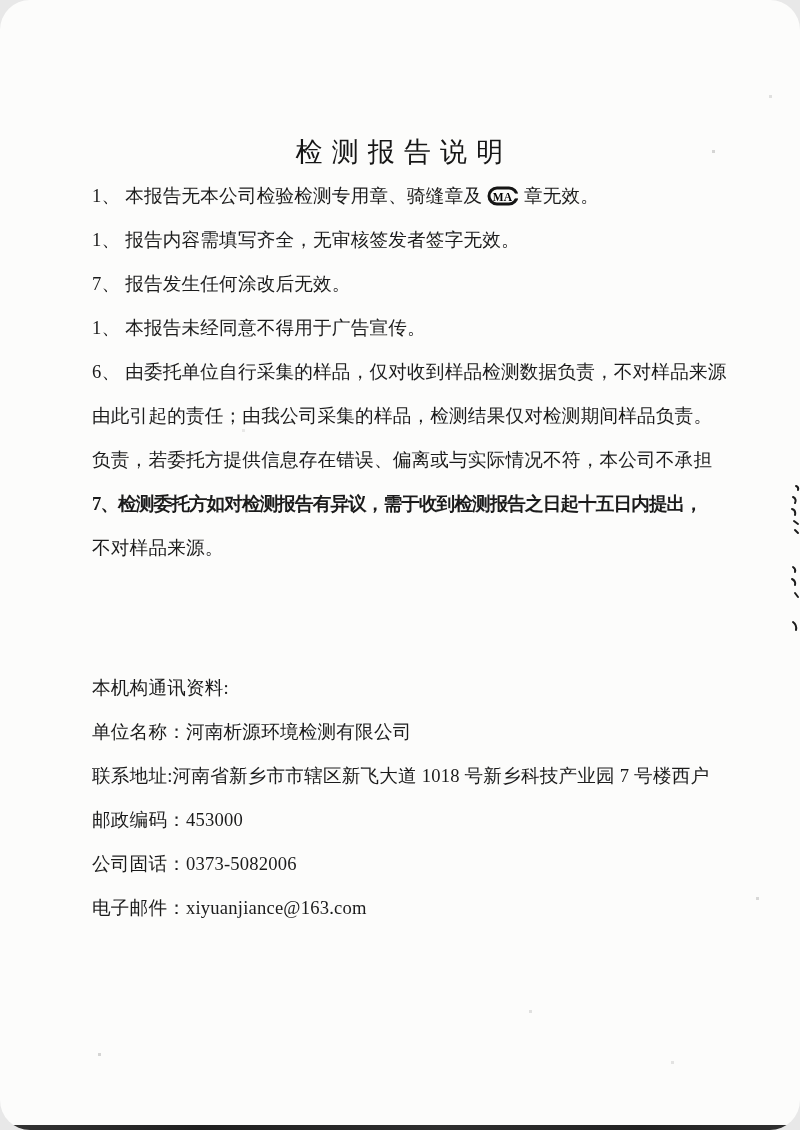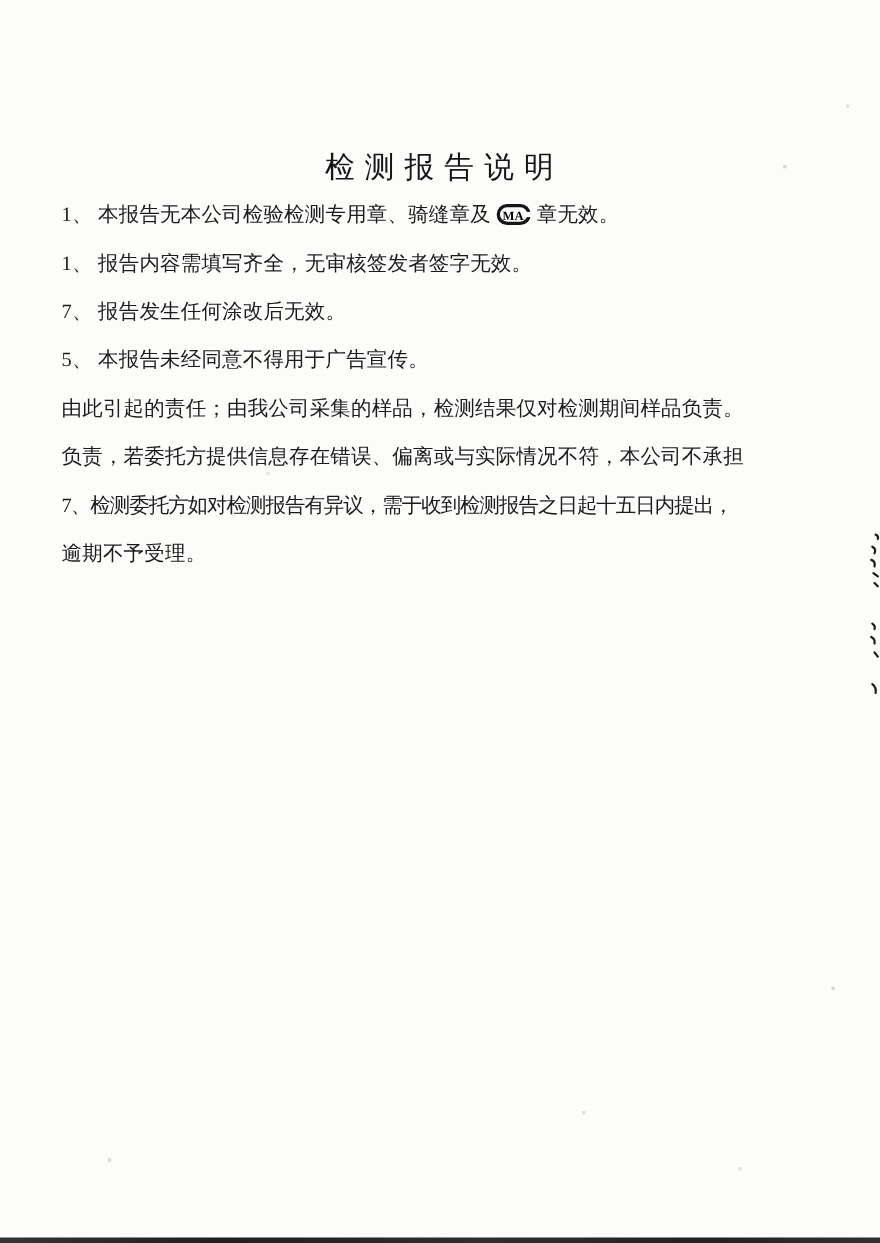--- a/index.html
+++ b/index.html
@@ -5,46 +5,47 @@
   html,body{margin:0;padding:0;background:#e8e8e8;}
   .page{
     position:relative;
     width:800px;height:1130px;
     background:#fcfcfb;
     overflow:hidden;
     font-family:"Liberation Serif","DejaVu Serif",serif;
     color:#1b1b1b;
     box-sizing:border-box;
     padding-top:136px;
+    border-radius:30px;
   }
   .title{
     margin:0;
     font-size:27px;
     font-weight:400;
     line-height:32px;
     text-align:center;
     letter-spacing:1.2px;
     white-space:pre;
     color:#161616;
   }
   .notes{
-    margin:6px 0 0 56px;
+    margin:6px 0 0 92px;
     width:660px;
   }
   .contact{
     margin:96px 0 0 92px;
     width:660px;
   }
   .line{
     line-height:44px;
     font-size:18.6px;
     white-space:pre;
     letter-spacing:.2px;
   }
-  .line.tight{letter-spacing:-0.9px;}
+  .line.tight{letter-spacing:-0.9px;font-weight:bold;}
   .cma-badge{
     display:inline-block;
     vertical-align:-4px;
     line-height:0;
     text-decoration:underline;
   }
   .cma-badge svg text{
     font-family:"Liberation Serif","DejaVu Serif",serif;
     font-weight:bold;
   }
@@ -85,27 +86,36 @@
 
   <div class="notes">
     <div class="line"><span>1、 本报告无本公司检验检测专用章、骑缝章及 </span><span class="cma-badge"><svg width="32" height="20" viewBox="0 0 32 20">
             <rect x="2" y="2" width="28" height="16" rx="8" fill="none" stroke="#151515" stroke-width="3"></rect>
             <rect x="27" y="7.6" width="5" height="4.8" fill="#fcfcfb"></rect>
             <text x="15.5" y="14.6" text-anchor="middle" font-size="11.5">MA</text>
           </svg></span><span> 章无效。</span></div>
 
     <div class="line">1、 报告内容需填写齐全，无审核签发者签字无效。</div>
     <div class="line">7、 报告发生任何涂改后无效。</div>
-    <div class="line">5、 本报告未经同意不得用于广告宣传。</div>
+    <div class="line">1、 本报告未经同意不得用于广告宣传。</div>
+    <div class="line">6、 由委托单位自行采集的样品，仅对收到样品检测数据负责，不对样品来源</div>
     <div class="line">由此引起的责任；由我公司采集的样品，检测结果仅对检测期间样品负责。</div>
     <div class="line">负责，若委托方提供信息存在错误、偏离或与实际情况不符，本公司不承担</div>
     <div class="line tight">7、检测委托方如对检测报告有异议，需于收到检测报告之日起十五日内提出，</div>
-    <div class="line">逾期不予受理。</div>
+    <div class="line">不对样品来源。</div>
   </div>
 
+  <div class="contact">
+    <div class="line">本机构通讯资料:</div>
+    <div class="line">单位名称：河南析源环境检测有限公司</div>
+    <div class="line">联系地址:河南省新乡市市辖区新飞大道 1018 号新乡科技产业园 7 号楼西户</div>
+    <div class="line">邮政编码：453000</div>
+    <div class="line">公司固话：0373-5082006</div>
+    <div class="line">电子邮件：xiyuanjiance@163.com</div>
+  </div>
 
   <div class="edge-mark m1">
     <svg width="11" height="54" viewBox="0 0 11 54" fill="none" stroke="#1c1c1c" stroke-width="2" stroke-linecap="round">
       <path d="M7 3 q3 1 2 4"></path>
         <path d="M4 14 q4 2 2 6"></path>
         <path d="M3 26 q4 1 3 6"></path>
         <path d="M5 38 l4 3"></path>
         <path d="M6 47 l3 3"></path>
     </svg>
   </div>

